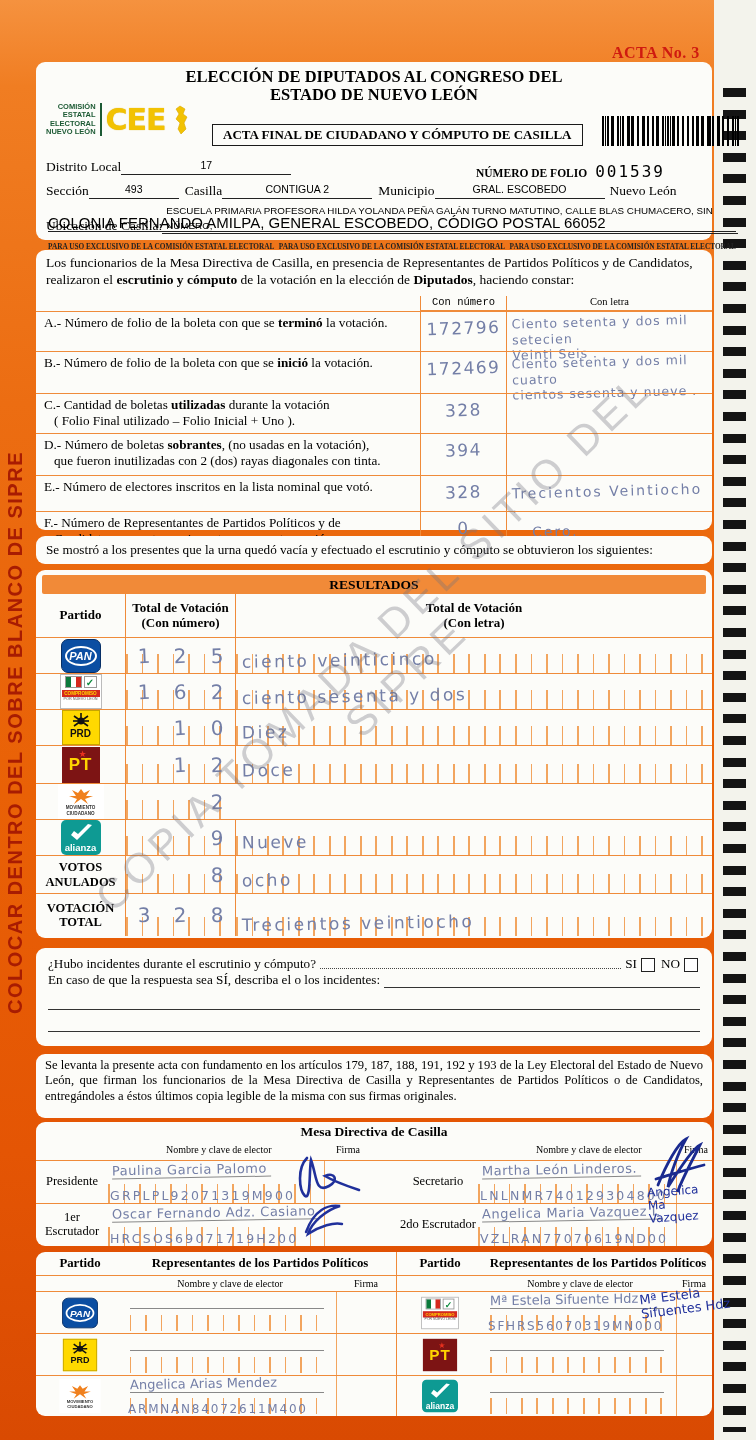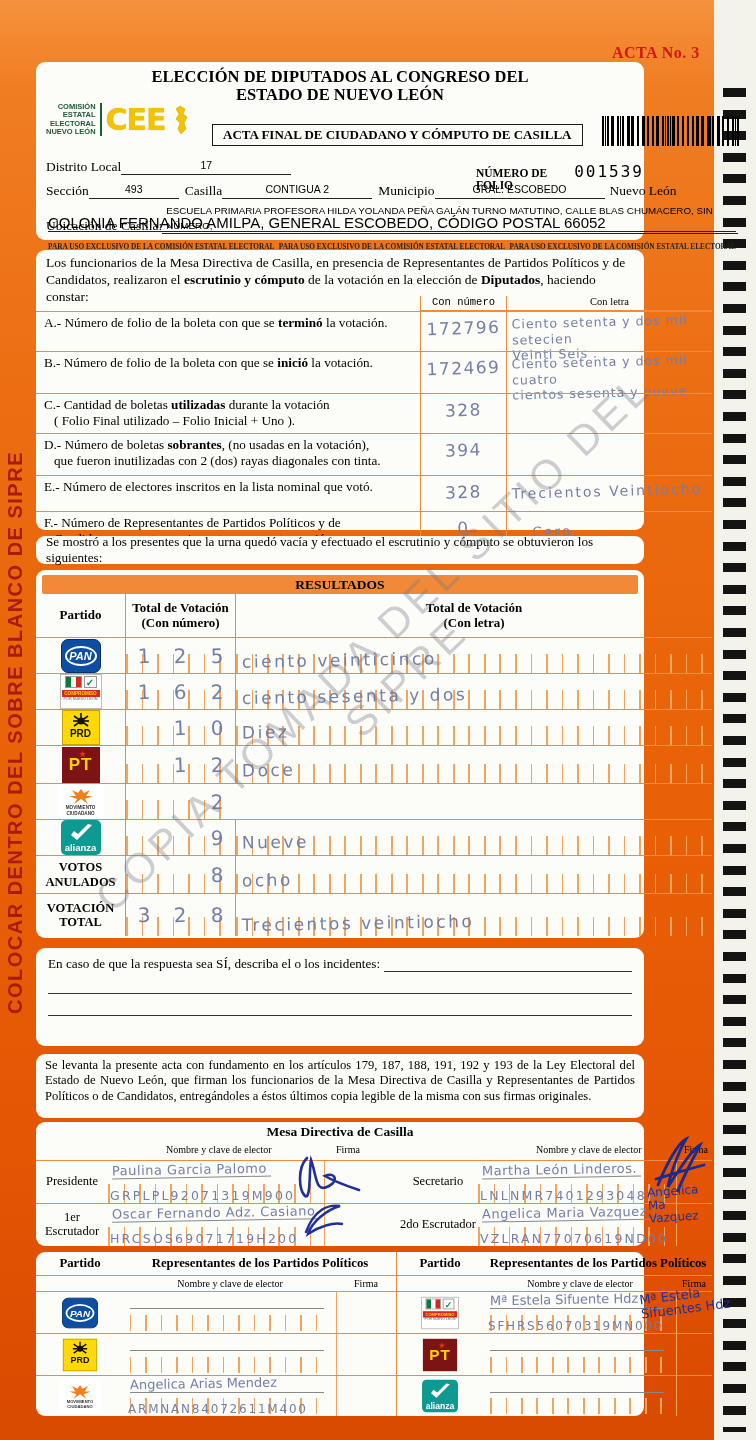--- a/index.html
+++ b/index.html
@@ -4,21 +4,21 @@
 <style>
   :root{
     --orange1:#f5923f; --orange2:#ec6d12; --orange3:#e25304; --band:#f0username;
     --bandc:#f18a38; --line:#ef8b3a; --tick:#f2a55f; --pencil:#747fa7; --ink:#20309b;
     --paper:#fcfcf9; --red:#cf1a10;
   }
   *{margin:0;padding:0;box-sizing:border-box;}
   body{width:756px;height:1440px;font-family:"Liberation Serif",serif;}
   #page{position:relative;width:756px;height:1440px;overflow:hidden;
     background:linear-gradient(180deg,#f5923f 0%,#f07d22 6%,#ec6d12 28%,#e96106 55%,#e45504 80%,#d94a02 100%);}
-  .panel{position:absolute;left:36px;width:608px;background:var(--paper);border-radius:9px;}
+  .panel{position:absolute;left:36px;width:676px;background:var(--paper);border-radius:9px;}
   .hw{font-family:"DejaVu Sans",sans-serif;color:var(--pencil);}
   .ticksbg{background-image:repeating-linear-gradient(90deg,var(--tick) 0,var(--tick) 1.5px,transparent 1.5px,transparent 15.5px);background-repeat:no-repeat;background-position:0 100%;background-size:100% 19px;}
 
   
   #punch-strip{position:absolute;right:0;top:0;width:42px;height:1440px;background:#f3f3ec;}
   #punch-marks{position:absolute;left:9px;top:88px;width:23px;height:1344px;
     background:repeating-linear-gradient(180deg,#141414 0 9px,transparent 9px 21.6px);}
 
   
   #acta-no{position:absolute;top:44px;left:612px;color:var(--red);font-weight:bold;font-size:16px;letter-spacing:.5px;}
@@ -428,20 +428,28 @@
           <span class="dcell hw">2</span>
           <span class="dcell hw">8</span>
         </div>
       <div class="lcol ticksbg">
           <span class="hw words">Trecientos veintiocho</span>
         </div>
     </div>
   </div>
 
   <div class="panel" id="p-incidents">
+    <div id="inc-q">
+      <span>¿Hubo incidentes durante el escrutinio y cómputo?</span>
+      <span class="dots"></span>
+      <span>SI</span>
+      <span class="chk"></span>
+      <span style="margin-left:4px;">NO</span>
+      <span class="chk"></span>
+    </div>
     <div id="inc-desc">
       <span>En caso de que la respuesta sea SÍ, describa el o los incidentes:</span>
       <span class="fill"></span>
     </div>
     <div class="inc-line"></div>
     <div class="inc-line"></div>
   </div>
 
   <div class="panel" id="p-legal">
     <span>Se levanta la presente acta con fundamento en los artículos 179, 187, 188, 191, 192 y 193 de la Ley Electoral del Estado de Nuevo León, que firman los funcionarios de la Mesa Directiva de Casilla y Representantes de  Partidos Políticos o de Candidatos, entregándoles a éstos últimos copia legible de la misma con sus firmas originales.</span>

